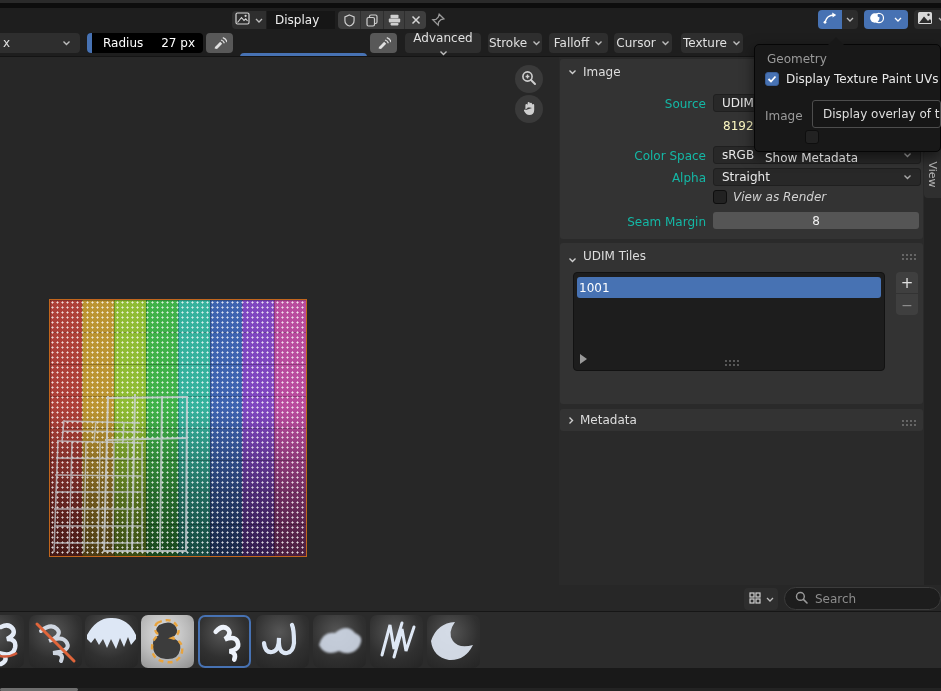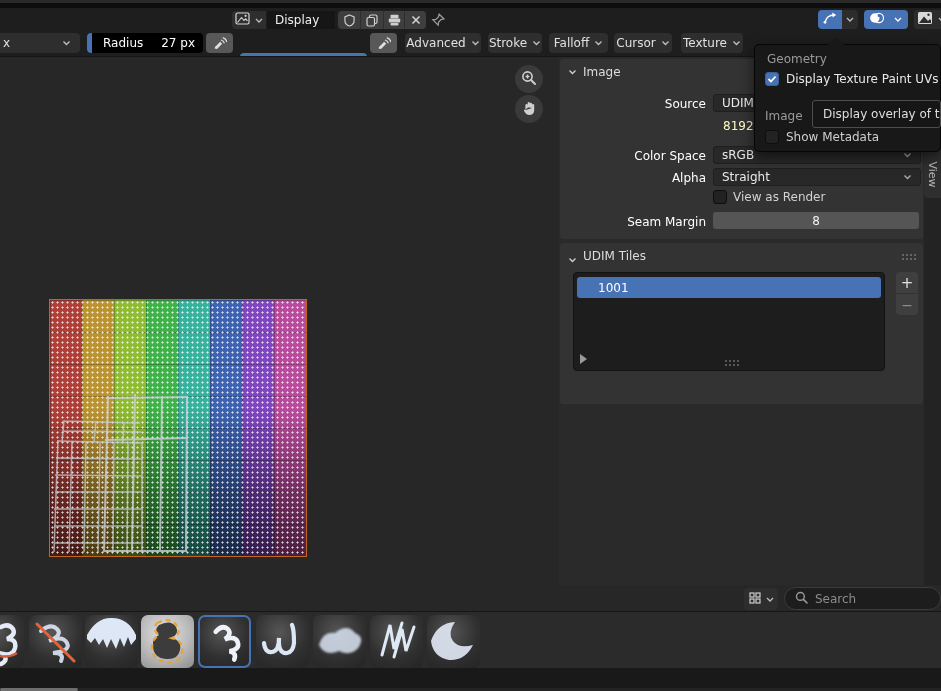--- a/index.html
+++ b/index.html
@@ -5,21 +5,21 @@
   * { margin:0; padding:0; box-sizing:border-box; }
   html,body { background:#111; }
   body { font-family:"DejaVu Sans","Liberation Sans",sans-serif; }
   .screen { position:relative; width:941px; height:691px; background:#272727; overflow:hidden; font-size:12px; color:#e4e4e4; }
   .abs { position:absolute; }
 
   
   .btn { background:#2e2e2e; border-radius:4px; display:flex; align-items:center; justify-content:center; gap:5px; color:#e0e0e0; }
   .slider { border-radius:4px; display:flex; align-items:center; justify-content:space-between; padding:0 8px 0 16px; color:#fff; position:relative; overflow:hidden; }
   .chev { flex:0 0 auto; }
-  .label-r { color:#ffffff; text-align:right; }
+  .label-r { color:#14b8a6; text-align:right; }
   .field { background:#282828; border:1px solid #1f1f1f; border-radius:3px; display:flex; align-items:center; padding:0 8px; color:#e8e8e8; }
   .panel { background:#333333; border-radius:3px; }
   .ph-title { color:#dddddd; display:flex; align-items:center; gap:6px; }
   .checkbox { width:14px; height:14px; border-radius:3px; display:flex; align-items:center; justify-content:center; }
   .checkbox.on { background:#4772b3; border:1px solid #3a5f99; }
   .checkbox.off { background:#222222; border:1px solid #0e0e0e; }
   .grips { opacity:.55; }
   .circle-btn { border-radius:50%; background:#3a3a3a; display:flex; align-items:center; justify-content:center; }
 
   
@@ -176,21 +176,21 @@
     </div>
     <div class="abs btn" style="left:370px;top:3px;width:27px;height:20px;background:#585858;">
       <span>
         <svg width="14" height="14" viewBox="0 0 14 14">
             <path d="M2 12 L7.2 6.8 L9.2 8.8 L4 14 L1.6 13.6 Z" fill="#e0e0e0"></path>
             <path d="M8 5 q2.6 .6 3.4 3.2 M9.8 2.6 q3.4 1 4.2 4.6" stroke="#e0e0e0" stroke-width="1.2" fill="none"></path>
           </svg>
       </span>
     </div>
 
-    <div class="abs btn" style="left:405px;top:3px;width:76px;height:20px;">
+    <div class="abs btn" style="left:405px;top:3px;width:76px;height:20px;flex-direction:column;">
       <span>Advanced</span>
       <svg class="chev" width="9" height="6" viewBox="0 0 9 6">
           <path d="M1.5 1.5 L4.5 4.5 L7.5 1.5" stroke="#bdbdbd" stroke-width="1.4" fill="none"></path>
         </svg>
     </div>
     <div class="abs btn" style="left:488px;top:3px;width:54px;height:20px;">
       <span>Stroke</span>
       <svg class="chev" width="9" height="6" viewBox="0 0 9 6">
           <path d="M1.5 1.5 L4.5 4.5 L7.5 1.5" stroke="#bdbdbd" stroke-width="1.4" fill="none"></path>
         </svg>
@@ -275,21 +275,21 @@
       </div>
 
       <div class="abs label-r" style="left:20px;top:112px;width:126px;">Alpha</div>
       <div class="abs field" style="left:153px;top:109px;width:208px;height:18px;justify-content:space-between;">
         <span>Straight</span>
         <svg class="chev" width="9" height="6" viewBox="0 0 9 6">
             <path d="M1.5 1.5 L4.5 4.5 L7.5 1.5" stroke="#a8a8a8" stroke-width="1.4" fill="none"></path>
           </svg>
       </div>
 
-      <div class="abs" style="left:153px;top:131px;display:flex;align-items:flex-end;gap:6px;">
+      <div class="abs" style="left:153px;top:131px;display:flex;align-items:flex-end;gap:6px;font-style:italic;">
         <span class="checkbox off"></span>
         <span style="color:#d2d2d2;">View as Render</span>
       </div>
 
       <div class="abs label-r" style="left:20px;top:156px;width:126px;">Seam Margin</div>
       <div class="abs" style="left:153px;top:153px;width:206px;height:17px;background:#555555;border-radius:3px;display:flex;align-items:center;justify-content:center;color:#f2f2f2;">
         <span>8</span>
       </div>
     </div>
 
@@ -309,21 +309,21 @@
               <circle cx="14" cy="2" r="0.9"></circle>
               <circle cx="2" cy="6" r="0.9"></circle>
               <circle cx="6" cy="6" r="0.9"></circle>
               <circle cx="10" cy="6" r="0.9"></circle>
               <circle cx="14" cy="6" r="0.9"></circle>
             </g>
           </svg>
       </span>
 
       <div class="abs" style="left:13px;top:29px;width:312px;height:99px;background:#1d1d1d;border:1px solid #121212;border-radius:4px;">
-        <div class="abs" style="left:3px;top:4px;width:304px;height:21px;background:#4772b3;border-radius:3px;display:flex;align-items:center;padding-left:21px;color:#ffffff;">
+        <div class="abs" style="left:3px;top:4px;width:304px;height:21px;background:#4772b3;border-radius:3px;display:flex;align-items:center;padding-left:2px;color:#ffffff;">
           <span>1001</span>
         </div>
         <span class="abs" style="left:6px;top:81px;width:0;height:0;border-top:5px solid transparent;border-bottom:5px solid transparent;border-left:7px solid #9a9a9a;"></span>
         <span class="abs grips" style="left:150px;top:83px;">
           <svg width="16" height="8" viewBox="0 0 16 8">
               <g fill="#bdbdbd">
                 <circle cx="2" cy="2" r="0.9"></circle>
                 <circle cx="6" cy="2" r="0.9"></circle>
                 <circle cx="10" cy="2" r="0.9"></circle>
                 <circle cx="14" cy="2" r="0.9"></circle>
@@ -338,40 +338,62 @@
 
       <div class="abs btn" style="left:336px;top:29px;width:22px;height:21px;background:#3f3f3f;border-radius:4px 4px 0 0;font-size:15px;">
         <span>+</span>
       </div>
       <div class="abs btn" style="left:336px;top:51px;width:22px;height:21px;background:#3f3f3f;border-radius:0 0 4px 4px;font-size:14px;color:#8f8f8f;">
         <span>−</span>
       </div>
 
     </div>
 
+    <div class="abs panel" style="left:1px;top:352px;width:363px;height:22px;">
+      <div class="ph-title abs" style="left:8px;top:4px;">
+        <svg width="6" height="9" viewBox="0 0 6 9">
+            <path d="M1.5 1.5 L4.5 4.5 L1.5 7.5" stroke="#cdcdcd" stroke-width="1.4" fill="none"></path>
+          </svg>
+        <span>Metadata</span>
+      </div>
+      <span class="abs grips" style="left:341px;top:7px;">
+        <svg width="16" height="8" viewBox="0 0 16 8">
+            <g fill="#bdbdbd">
+              <circle cx="2" cy="2" r="0.9"></circle>
+              <circle cx="6" cy="2" r="0.9"></circle>
+              <circle cx="10" cy="2" r="0.9"></circle>
+              <circle cx="14" cy="2" r="0.9"></circle>
+              <circle cx="2" cy="6" r="0.9"></circle>
+              <circle cx="6" cy="6" r="0.9"></circle>
+              <circle cx="10" cy="6" r="0.9"></circle>
+              <circle cx="14" cy="6" r="0.9"></circle>
+            </g>
+          </svg>
+      </span>
+    </div>
   </div>
 
   <div class="abs" style="left:924px;top:57px;width:17px;height:528px;background:#232323;"></div>
   <div class="abs" style="left:924px;top:150px;width:17px;height:48px;background:#2f2f2f;border-radius:4px 0 0 4px;display:flex;align-items:center;justify-content:center;">
     <span style="transform:rotate(90deg);color:#b5b5b5;font-size:11px;white-space:nowrap;">View</span>
   </div>
 
   <div class="abs poparrow" style="left:828px;top:37px;z-index:30;"></div>
   <div class="abs" style="left:754px;top:44px;width:187px;height:108px;background:#181818;border:1px solid #060606;border-radius:5px;box-shadow:0 5px 14px rgba(0,0,0,.55);z-index:29;">
     <div class="abs" style="left:12px;top:7px;color:#9a9a9a;">Geometry</div>
     <div class="abs" style="left:10px;top:27px;display:flex;align-items:center;gap:7px;">
       <span class="checkbox on">
         <svg width="10" height="8" viewBox="0 0 10 8">
             <path d="M1.5 4 L4 6.5 L8.5 1.5" stroke="#fff" stroke-width="1.8" fill="none"></path>
           </svg>
       </span>
       <span style="color:#e8e8e8;">Display Texture Paint UVs</span>
     </div>
     <div class="abs" style="left:10px;top:64px;color:#9a9a9a;">Image</div>
-    <div class="abs" style="left:10px;top:85px;display:flex;align-items:center;gap:7px;">
+    <div class="abs" style="left:10px;top:85px;display:flex;align-items:center;gap:7px;flex-direction:column;">
       <span class="checkbox off"></span>
       <span style="color:#cecece;">Show Metadata</span>
     </div>
   </div>
 
   <div class="abs tooltip" style="left:812px;top:100px;width:129px;height:28px;z-index:31;">
     <span>Display overlay of text</span>
   </div>
 
   <div class="abs" style="left:559px;top:585px;width:382px;height:26px;background:#272727;"></div>

